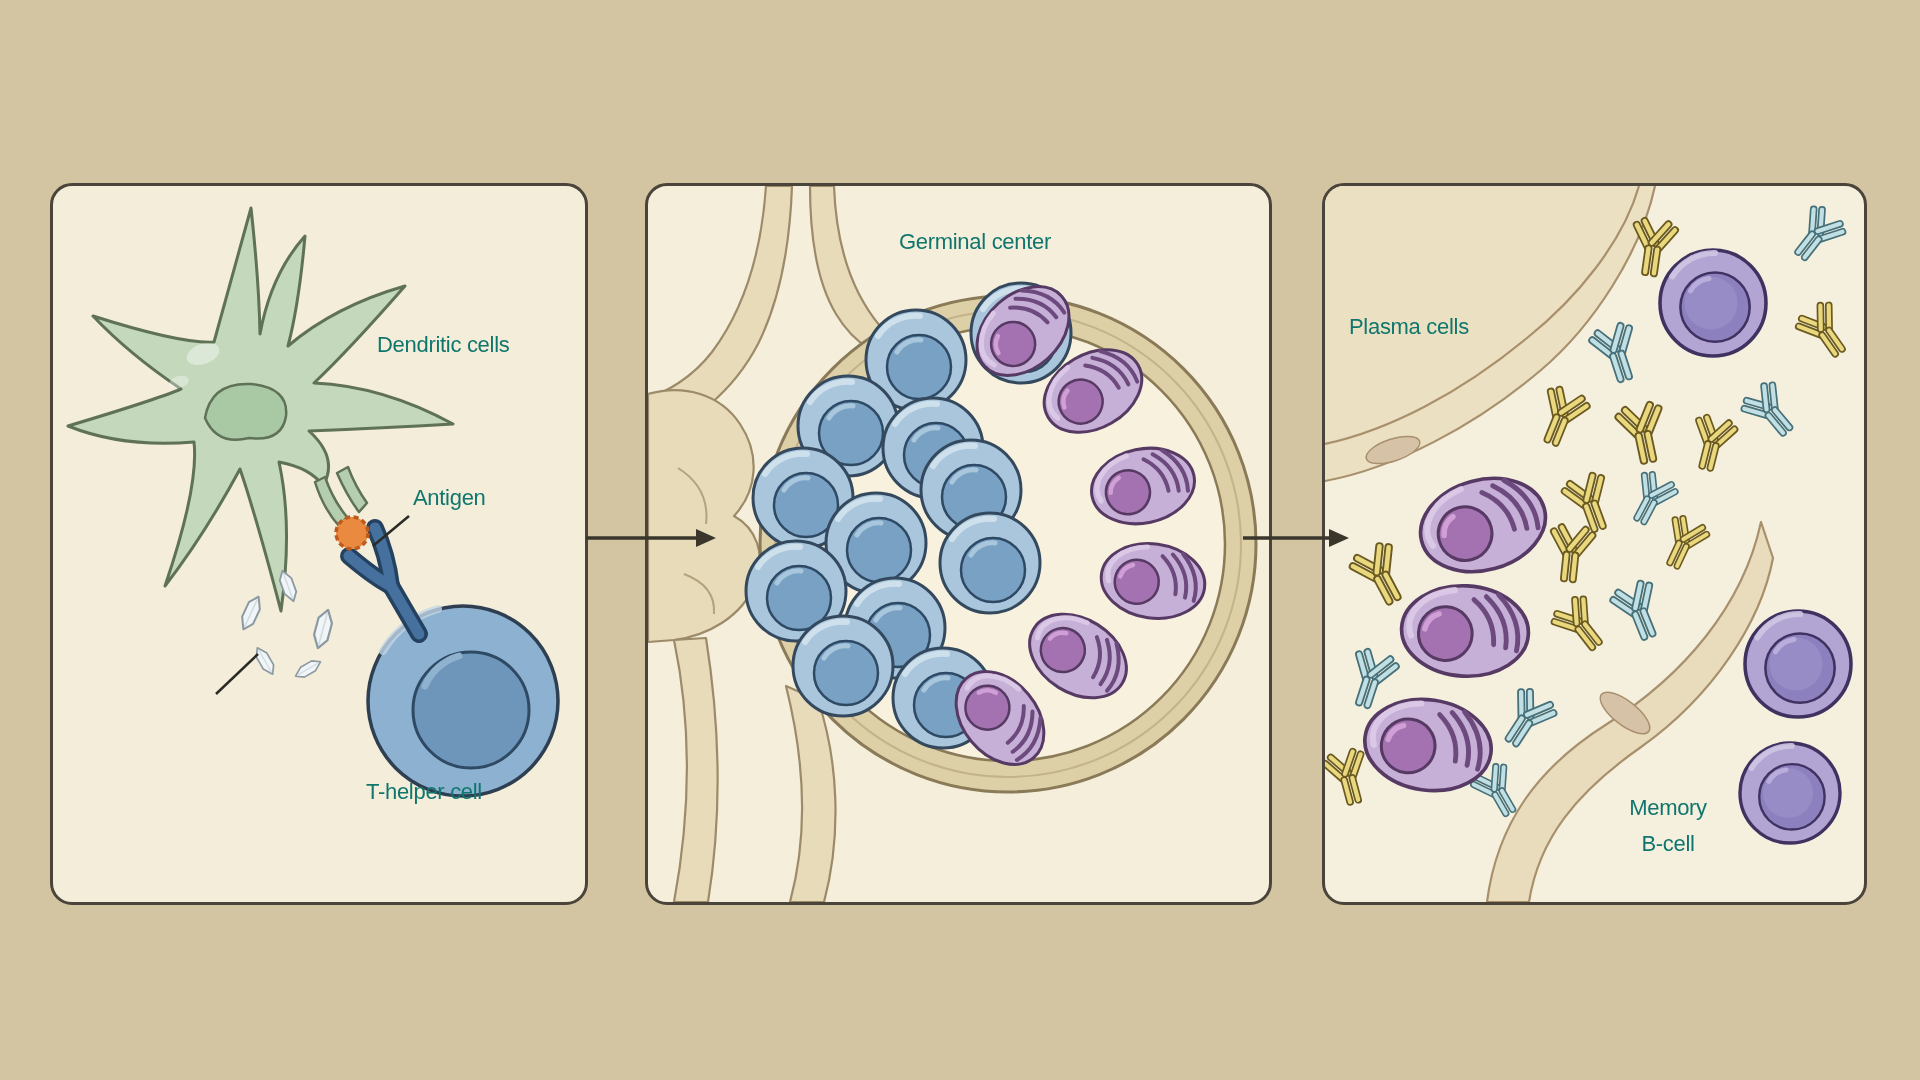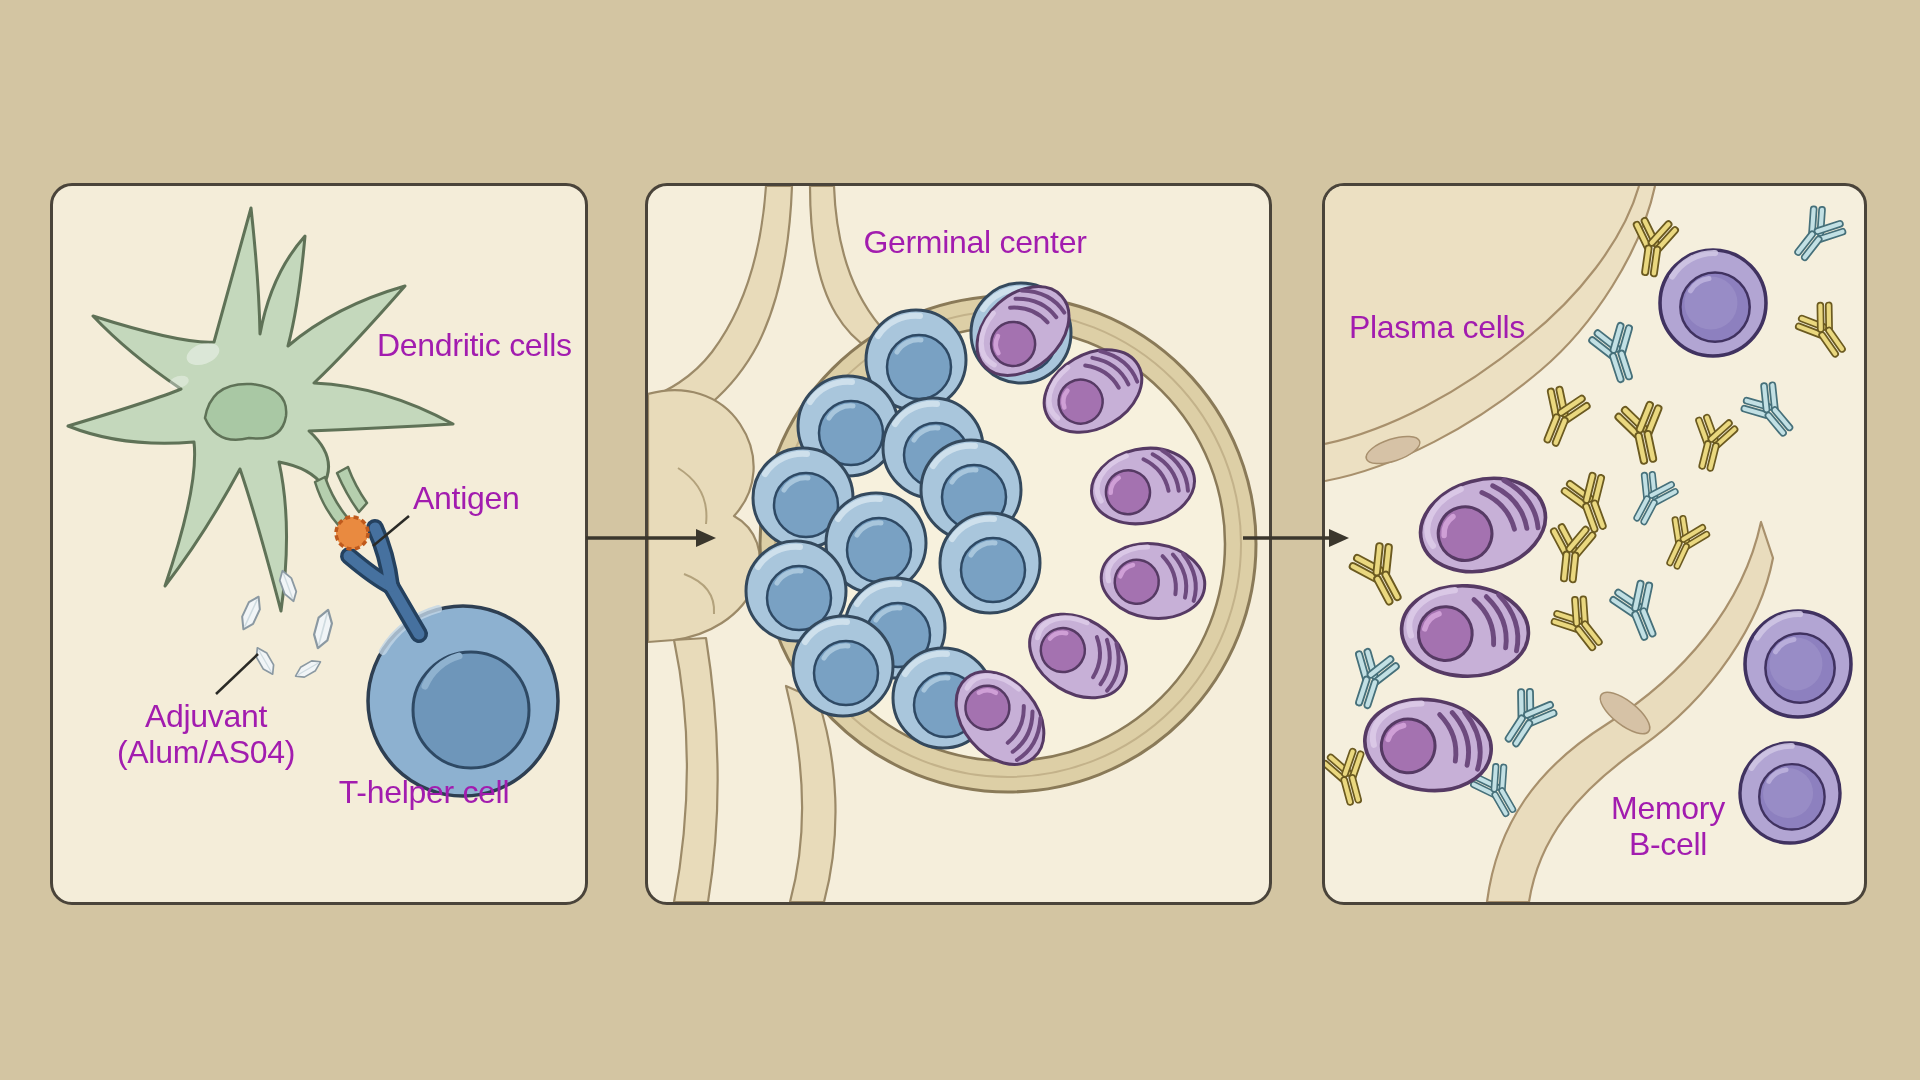--- a/index.html
+++ b/index.html
@@ -11,21 +11,21 @@
   .panel{
     position:absolute;top:183px;height:722px;
     background:#f4edd9;border:3px solid #4a443a;border-radius:22px;
     overflow:hidden;box-sizing:border-box;
   }
   #panel1{left:50px;width:538px;}
   #panel2{left:645px;width:627px;background:#f5eedb;}
   #panel3{left:1322px;width:545px;background:#f5efdd;}
   .panel > svg{position:absolute;left:0;top:0;}
   .lbl{
-    position:absolute;font-size:32px;line-height:36px;color:#a21caf;
+    position:absolute;font-size:22px;line-height:36px;color:#0f766e;
     letter-spacing:-0.3px;white-space:nowrap;
   }
   .lbl.center{text-align:center;white-space:normal;}
   #overlay{position:absolute;left:0;top:0;z-index:5;pointer-events:none;}
   .ab-y{--abf:#ead87f;--abs:#6b5a20;}
   .ab-b{--abf:#c2e0e4;--abs:#46707a;}
 </style>
 </head>
 <body>
 
@@ -115,24 +115,20 @@
         </g>
       </g>
 
       <circle cx="299" cy="347" r="16" fill="#e98a40" stroke="#bf5a1d" stroke-width="3.5" stroke-dasharray="5 3.5"></circle>
 
       <line x1="356" y1="330" x2="320" y2="360" stroke="#2a2a26" stroke-width="2.5"></line>
       <line x1="163" y1="508" x2="205" y2="468" stroke="#2a2a26" stroke-width="2.5"></line>
     </svg>
     <div class="lbl" style="left:324px;top:141px">Dendritic cells</div>
     <div class="lbl" style="left:360px;top:294px">Antigen</div>
-    <div class="lbl center" style="left:23px;top:512px;width:260px">
-      <div>Adjuvant</div>
-      <div>(Alum/AS04)</div>
-    </div>
     <div class="lbl center" style="left:281px;top:588px;width:180px">T-helper cell</div>
   </div>
 
   <div id="panel2" class="panel">
     <svg width="621" height="716" viewBox="0 0 621 716">
 
       <g fill="#e8dbba" stroke="#9c8a68" stroke-width="2.2" stroke-linejoin="round">
         <path d="M118,0 C114,58 100,118 64,166 C44,192 18,206 0,212 L0,252 C44,240 86,204 110,158 C132,114 142,56 144,0 Z"></path>
         <path d="M162,0 L186,0 C188,56 202,104 232,140 C248,158 266,168 262,172 C234,176 206,158 188,128 C170,98 162,52 162,0 Z"></path>
         <path d="M0,208 C36,198 72,208 92,238 C112,268 110,304 86,330 C108,342 118,368 108,396 C94,432 58,450 26,454 L0,456 Z"></path>

